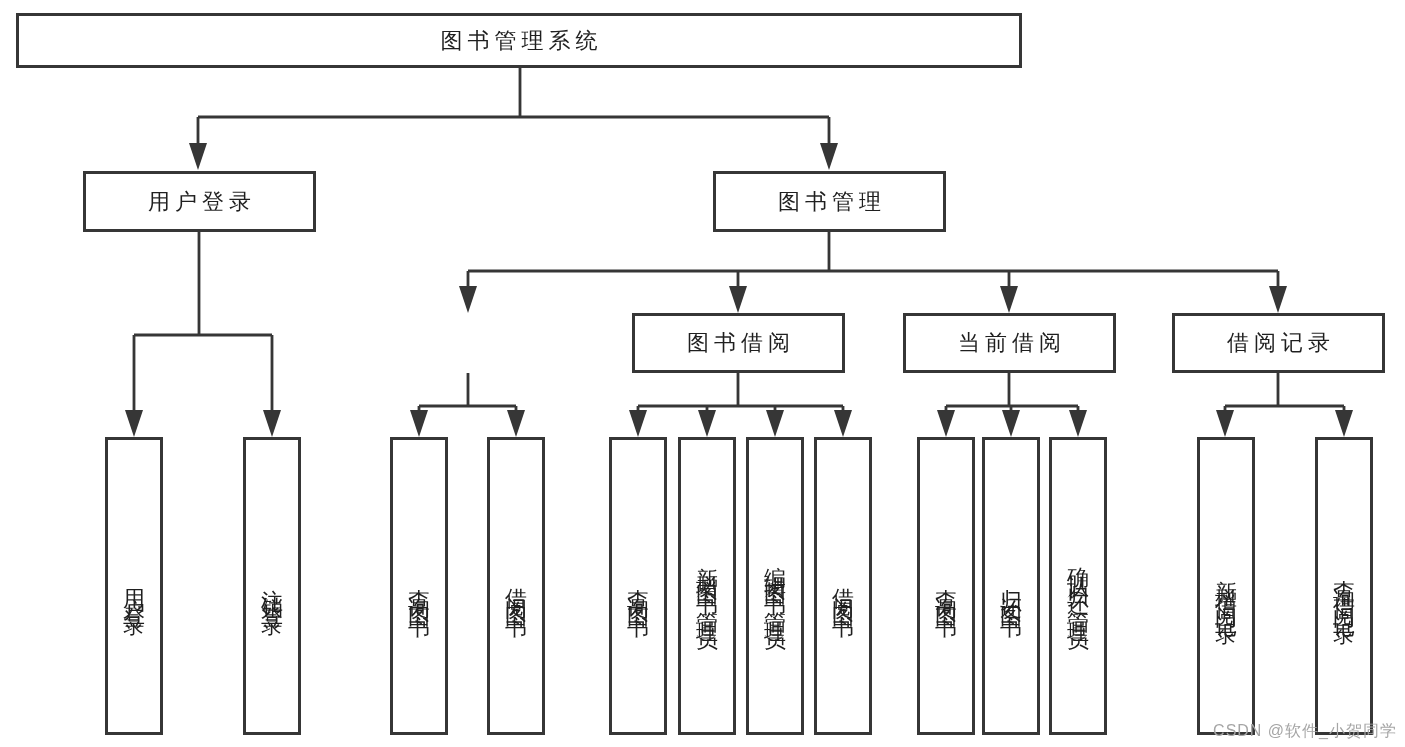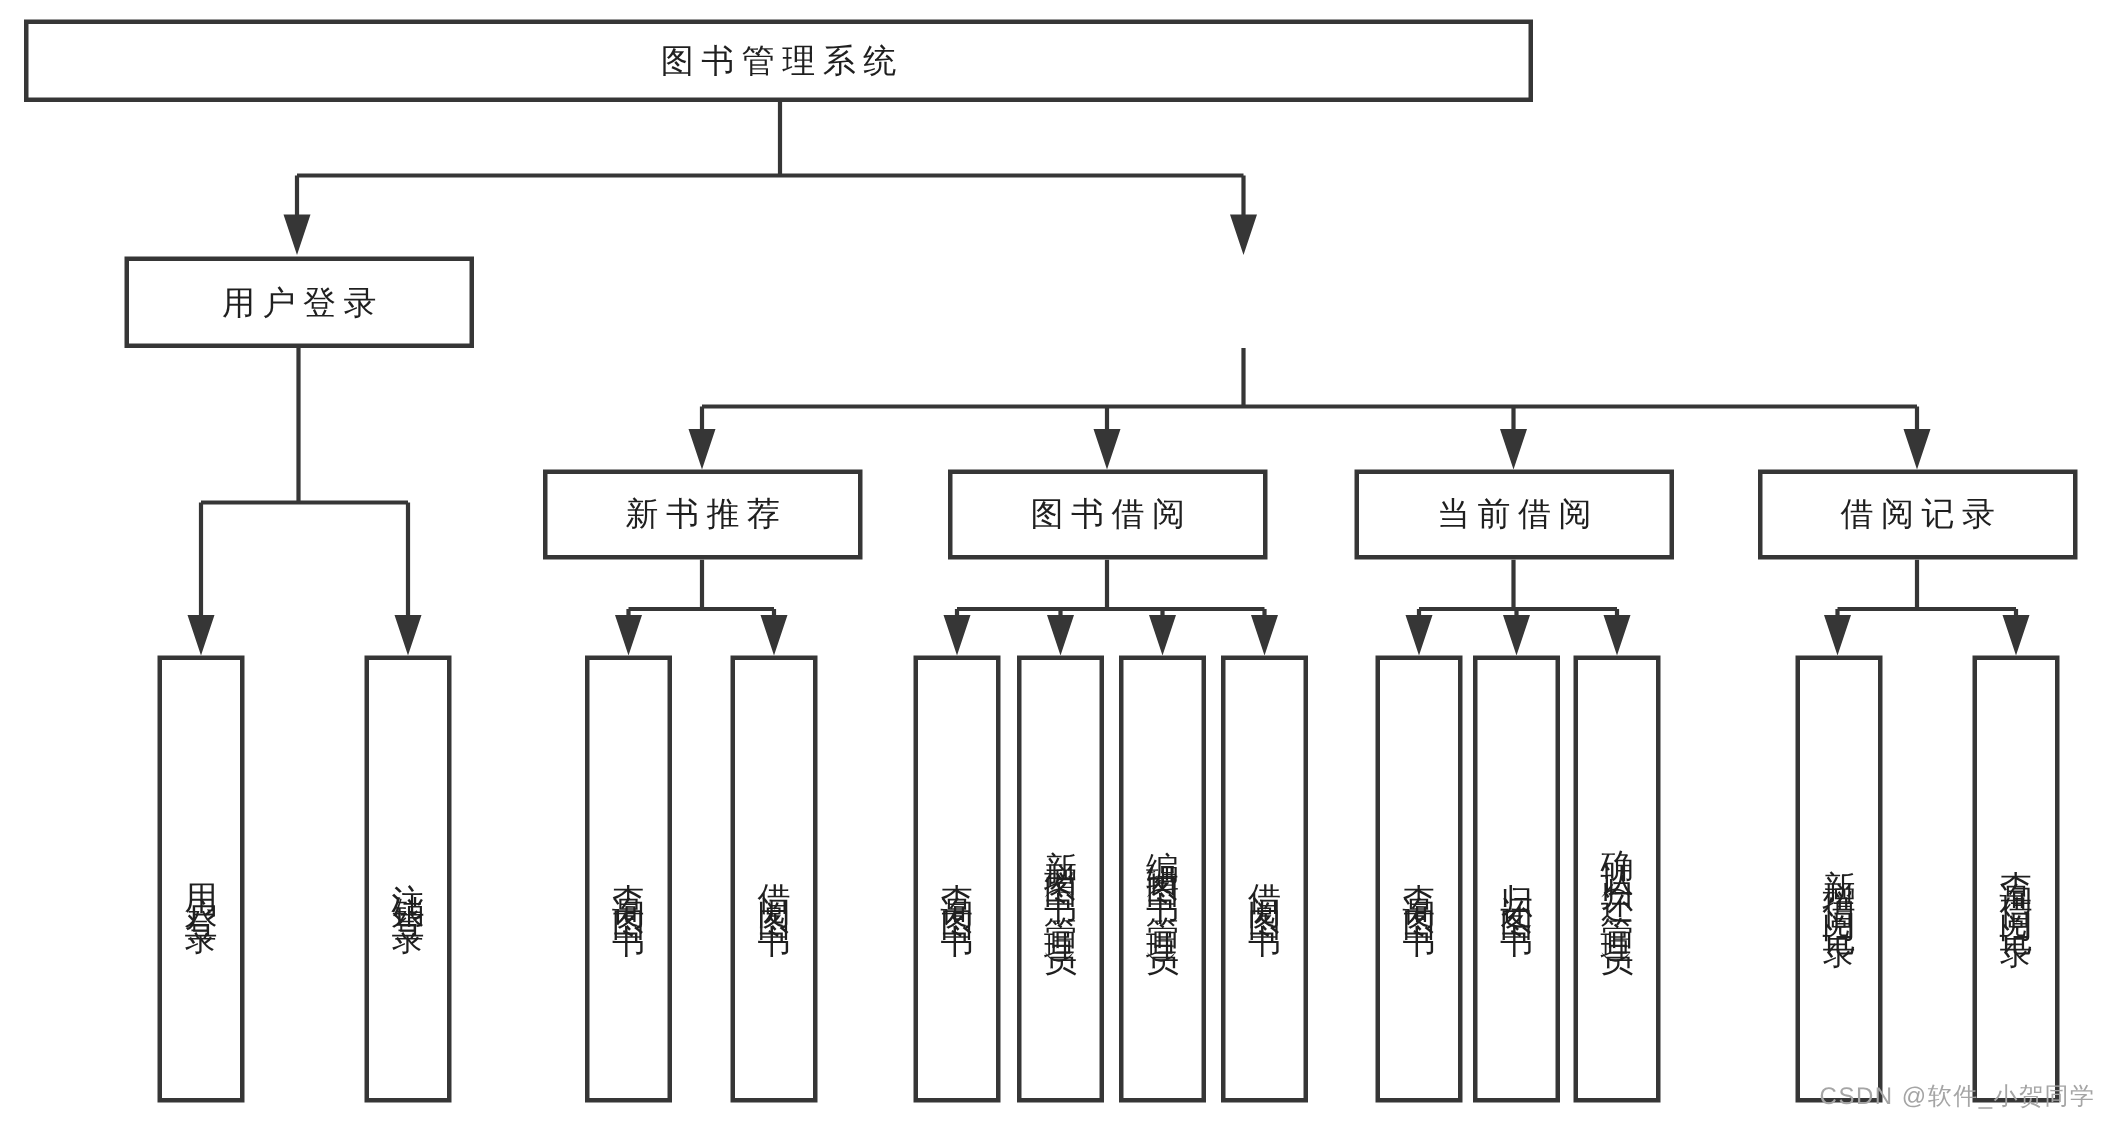--- a/index.html
+++ b/index.html
@@ -55,22 +55,22 @@
       M629 410 L647 410 L638 437 Z  M698 410 L716 410 L707 437 Z
       M766 410 L784 410 L775 437 Z  M834 410 L852 410 L843 437 Z
       M937 410 L955 410 L946 437 Z  M1002 410 L1020 410 L1011 437 Z
       M1069 410 L1087 410 L1078 437 Z
       M1216 410 L1234 410 L1225 437 Z  M1335 410 L1353 410 L1344 437 Z"></path>
   </svg>
 
   <div class="node hnode root">图书管理系统</div>
 
   <div class="node hnode l2" style="left:83px">用户登录</div>
+  <div class="node hnode l2" style="left:713px">图书管理</div>
 
-  <div class="node hnode l3" style="left:362px">新书推荐</div>
   <div class="node hnode l3" style="left:903px">当前借阅</div>
   <div class="node hnode l3" style="left:632px">图书借阅</div>
   <div class="node hnode l3" style="left:1172px">借阅记录</div>
 
   <div class="node vnode" style="left:105px">用户登录</div>
   <div class="node vnode" style="left:243px">注销登录</div>
 
   <div class="node vnode" style="left:390px">查询图书</div>
   <div class="node vnode" style="left:487px">借阅图书</div>
 

